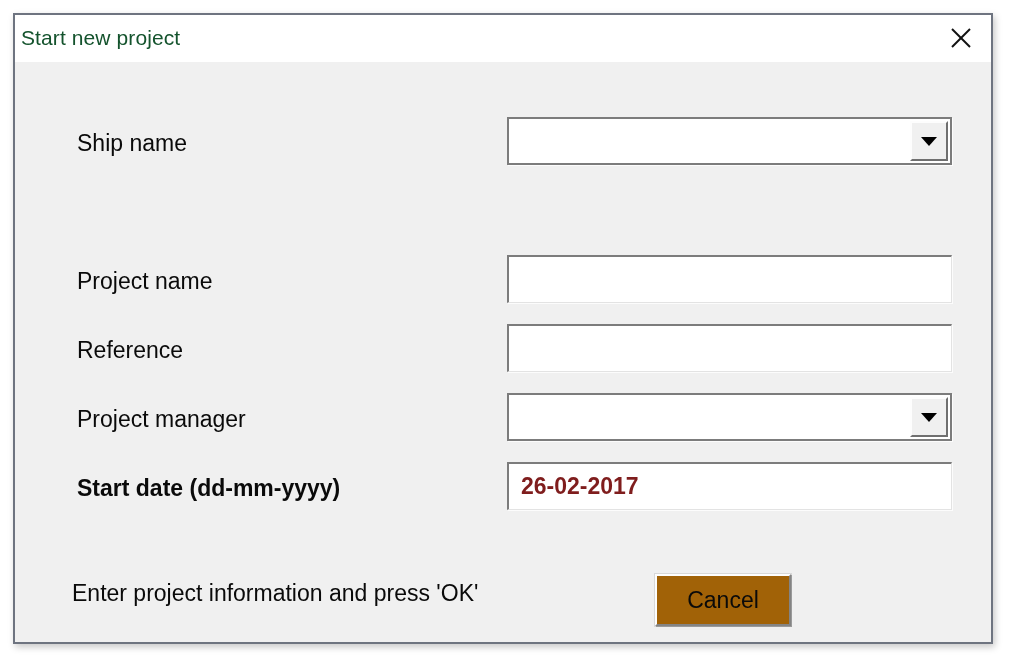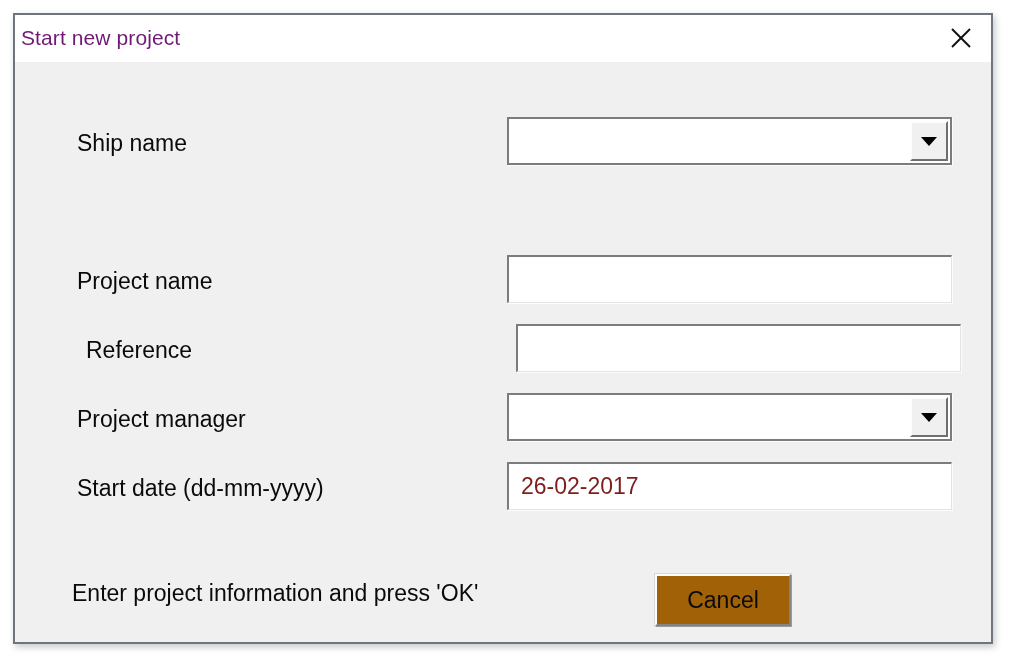--- a/index.html
+++ b/index.html
@@ -32,21 +32,21 @@
     width: 100%;
     height: 47px;
     background: #ffffff;
     box-sizing: border-box;
   }
   #title-text {
     position: absolute;
     left: 6px;
     top: 11px;
     font-size: 21px;
-    color: #701a75;
+    color: #14532d;
     white-space: nowrap;
     letter-spacing: 0.1px;
   }
   #close-button {
     position: absolute;
     right: 8px;
     top: 4px;
     width: 44px;
     height: 38px;
     display: flex;
@@ -209,38 +209,38 @@
     </div>
 
 
     <div class="form-row" style="top:193px;">
       <div class="field-label">Project name</div>
       <div class="control">
         <span class="control-value"></span>
       </div>
     </div>
 
-    <div class="form-row" style="top:262px;margin-left:9px;">
+    <div class="form-row" style="top:262px;">
       <div class="field-label">Reference</div>
       <div class="control">
         <span class="control-value"></span>
       </div>
     </div>
 
     <div class="form-row" style="top:331px;">
       <div class="field-label">Project manager</div>
       <div class="control combo">
         <span class="control-value"></span>
         <span class="combo-arrow">
             <span class="tri-down"></span>
           </span>
       </div>
     </div>
 
-    <div class="form-row" style="top:400px;">
+    <div class="form-row" style="top:400px;font-weight:bold;">
       <div class="field-label">Start date (dd-mm-yyyy)</div>
       <div class="control">
         <span class="control-value">26-02-2017</span>
       </div>
     </div>
 
     <div id="footer-hint">Enter project information and press 'OK'</div>
 
     <button class="dlg-button" id="cancel-button">Cancel</button>
 

